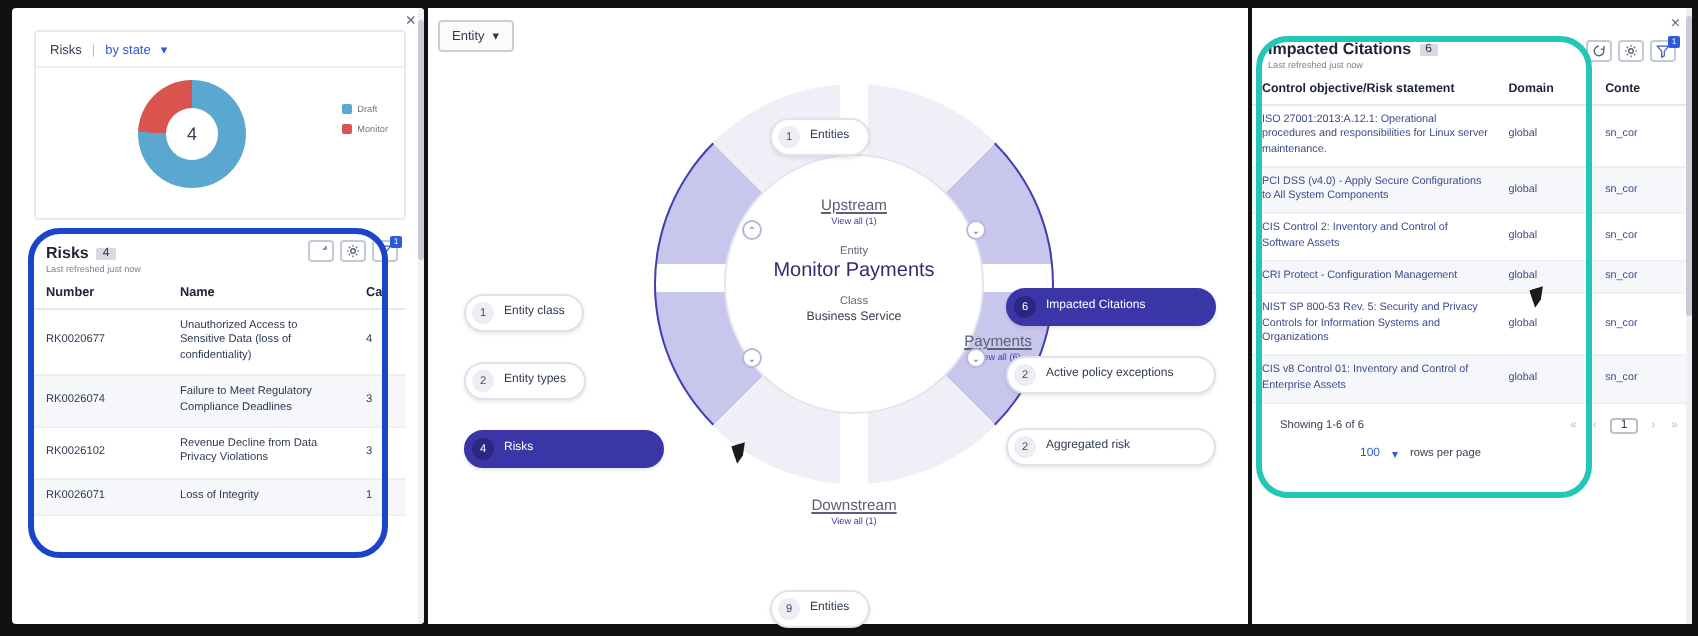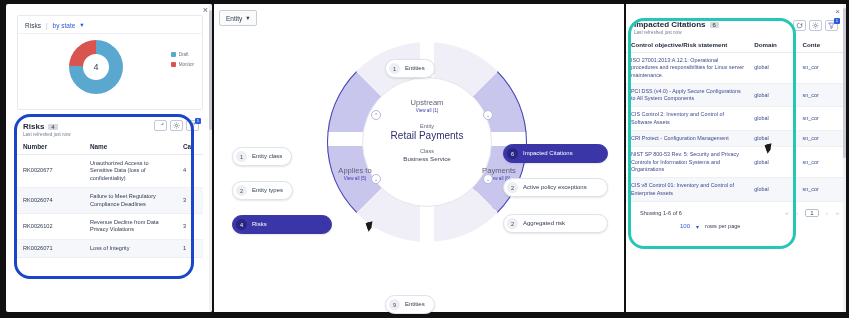--- a/index.html
+++ b/index.html
@@ -186,21 +186,21 @@
     width: 130px; height: 130px;
     display: flex; flex-direction: column; align-items: center;
     justify-content: center; gap: 1px; text-align: center;
   }
   .ctr-lbl { font-size: 5.6px; color: #5e6576; }
   .ctr-main { font-size: 10px; color: #2f2f6e; margin-bottom: 6px; }
   .ctr-cls { font-size: 5.6px; color: #5e6576; }
   .ctr-cls2 { font-size: 6.2px; color: #3a4255; }
 
   .quad-lbl { position: absolute; text-align: center; }
-  .quad-lbl .ql1 { font-size: 7.6px; color: #5c5f75; }
+  .quad-lbl .ql1 { font-size: 7.6px; color: #5c5f75; text-decoration: underline; }
   .quad-lbl .ql2 { font-size: 4.6px; color: #3b3ba8; margin-top: 1px; }
   #q-up { left: 75px; top: 82px; width: 90px; }
   #q-down { left: 75px; top: 232px; width: 90px; }
   #q-left { left: 10px; top: 150px; width: 76px; }
   #q-right { left: 154px; top: 150px; width: 76px; }
 
   .pill {
     position: absolute;
     display: flex; align-items: center; gap: 5px;
     background: #fff; border: 1px solid #e0e2ea;
@@ -412,32 +412,32 @@
     <div id="wheel">
       <div class="ring-bg"></div>
       <div class="ring-gap-v"></div>
       <div class="ring-gap-h"></div>
       <div class="arc-left"></div>
       <div class="arc-right"></div>
       <div class="ring-mask"></div>
 
       <div class="ctr-text">
         <div class="ctr-lbl">Entity</div>
-        <div class="ctr-main">Retail Payments</div>
+        <div class="ctr-main">Monitor Payments</div>
         <div class="ctr-cls">Class</div>
         <div class="ctr-cls2">Business Service</div>
       </div>
 
       <div class="quad-lbl" id="q-up">
         <div class="ql1">Upstream</div>
         <div class="ql2">View all (1)</div>
       </div>
-      <div class="quad-lbl" id="q-left">
-        <div class="ql1">Applies to</div>
-        <div class="ql2">View all (5)</div>
+      <div class="quad-lbl" id="q-down">
+        <div class="ql1">Downstream</div>
+        <div class="ql2">View all (1)</div>
       </div>
       <div class="quad-lbl" id="q-right">
         <div class="ql1">Payments</div>
         <div class="ql2">View all (6)</div>
       </div>
 
       <div class="pill" id="p-top">
         <span class="cnt">1</span>
         <span class="ptx">Entities</span>
       </div>

